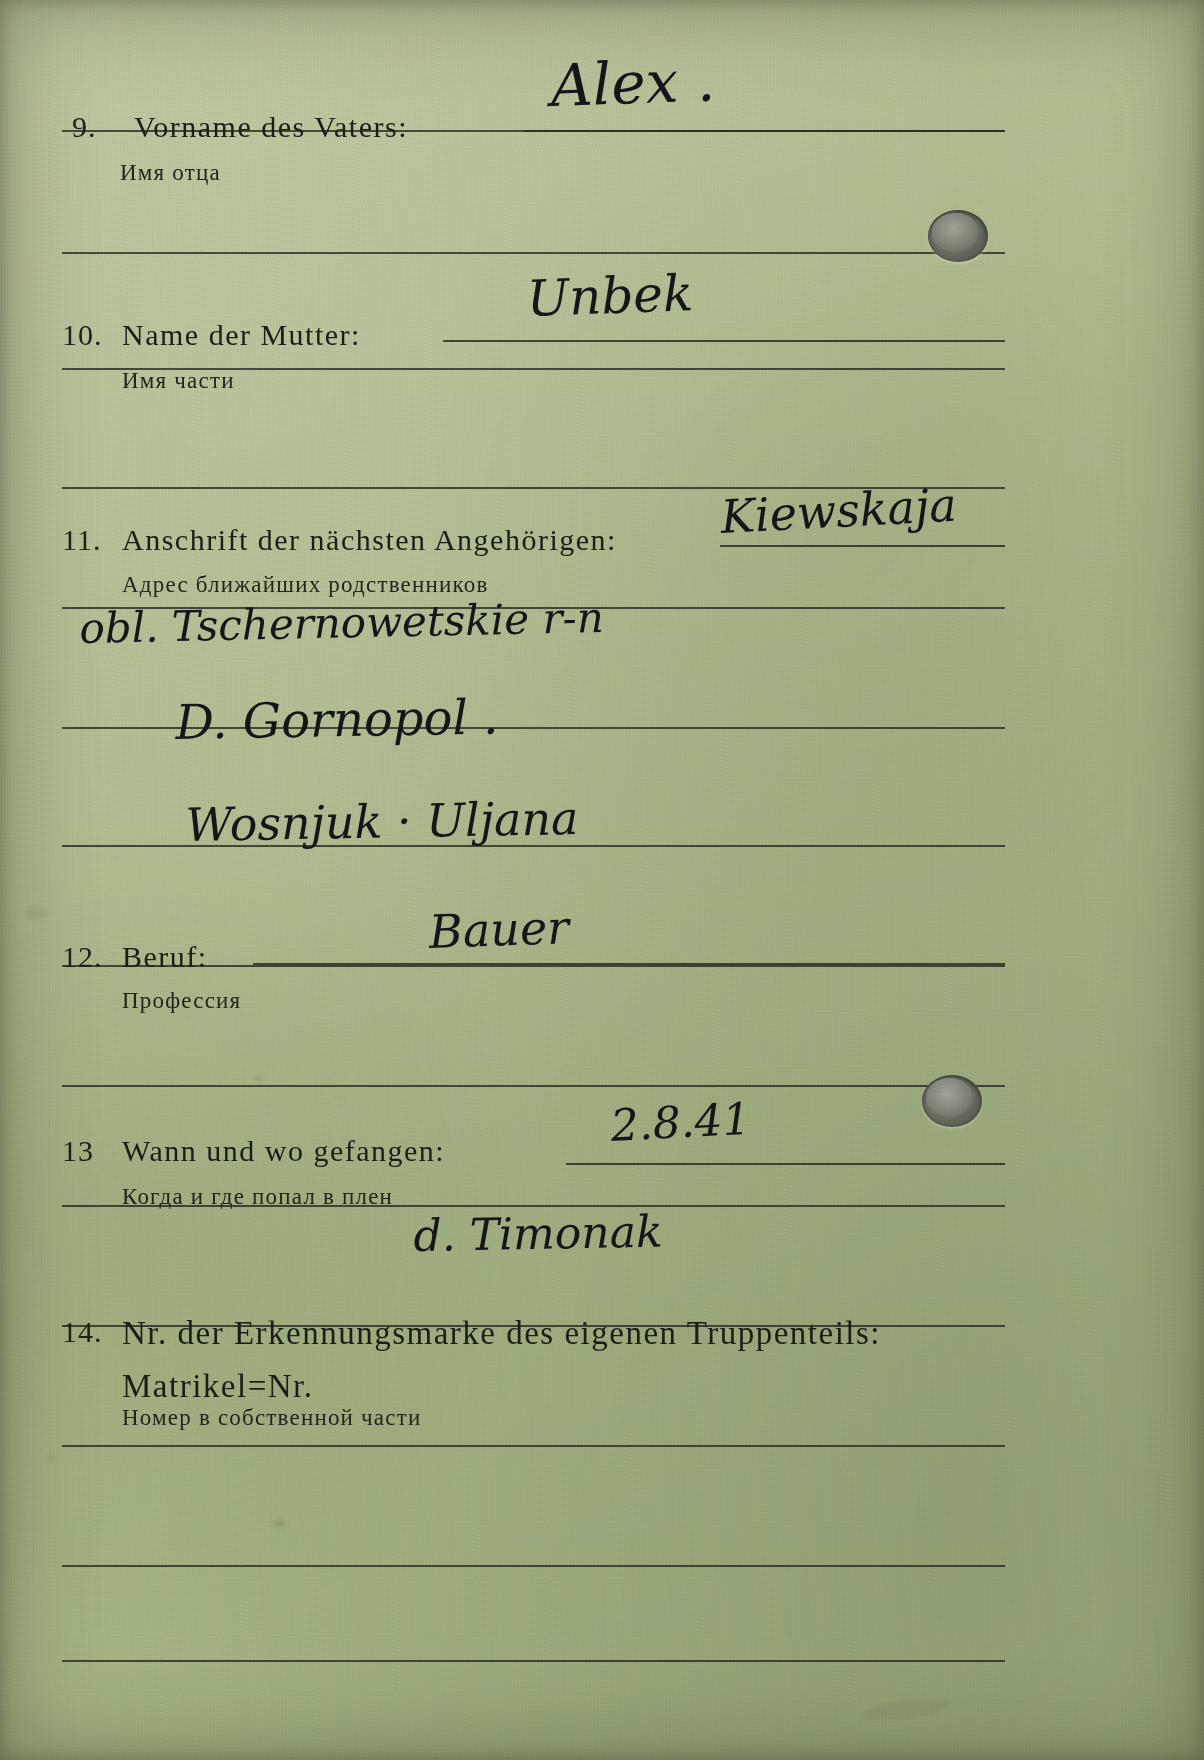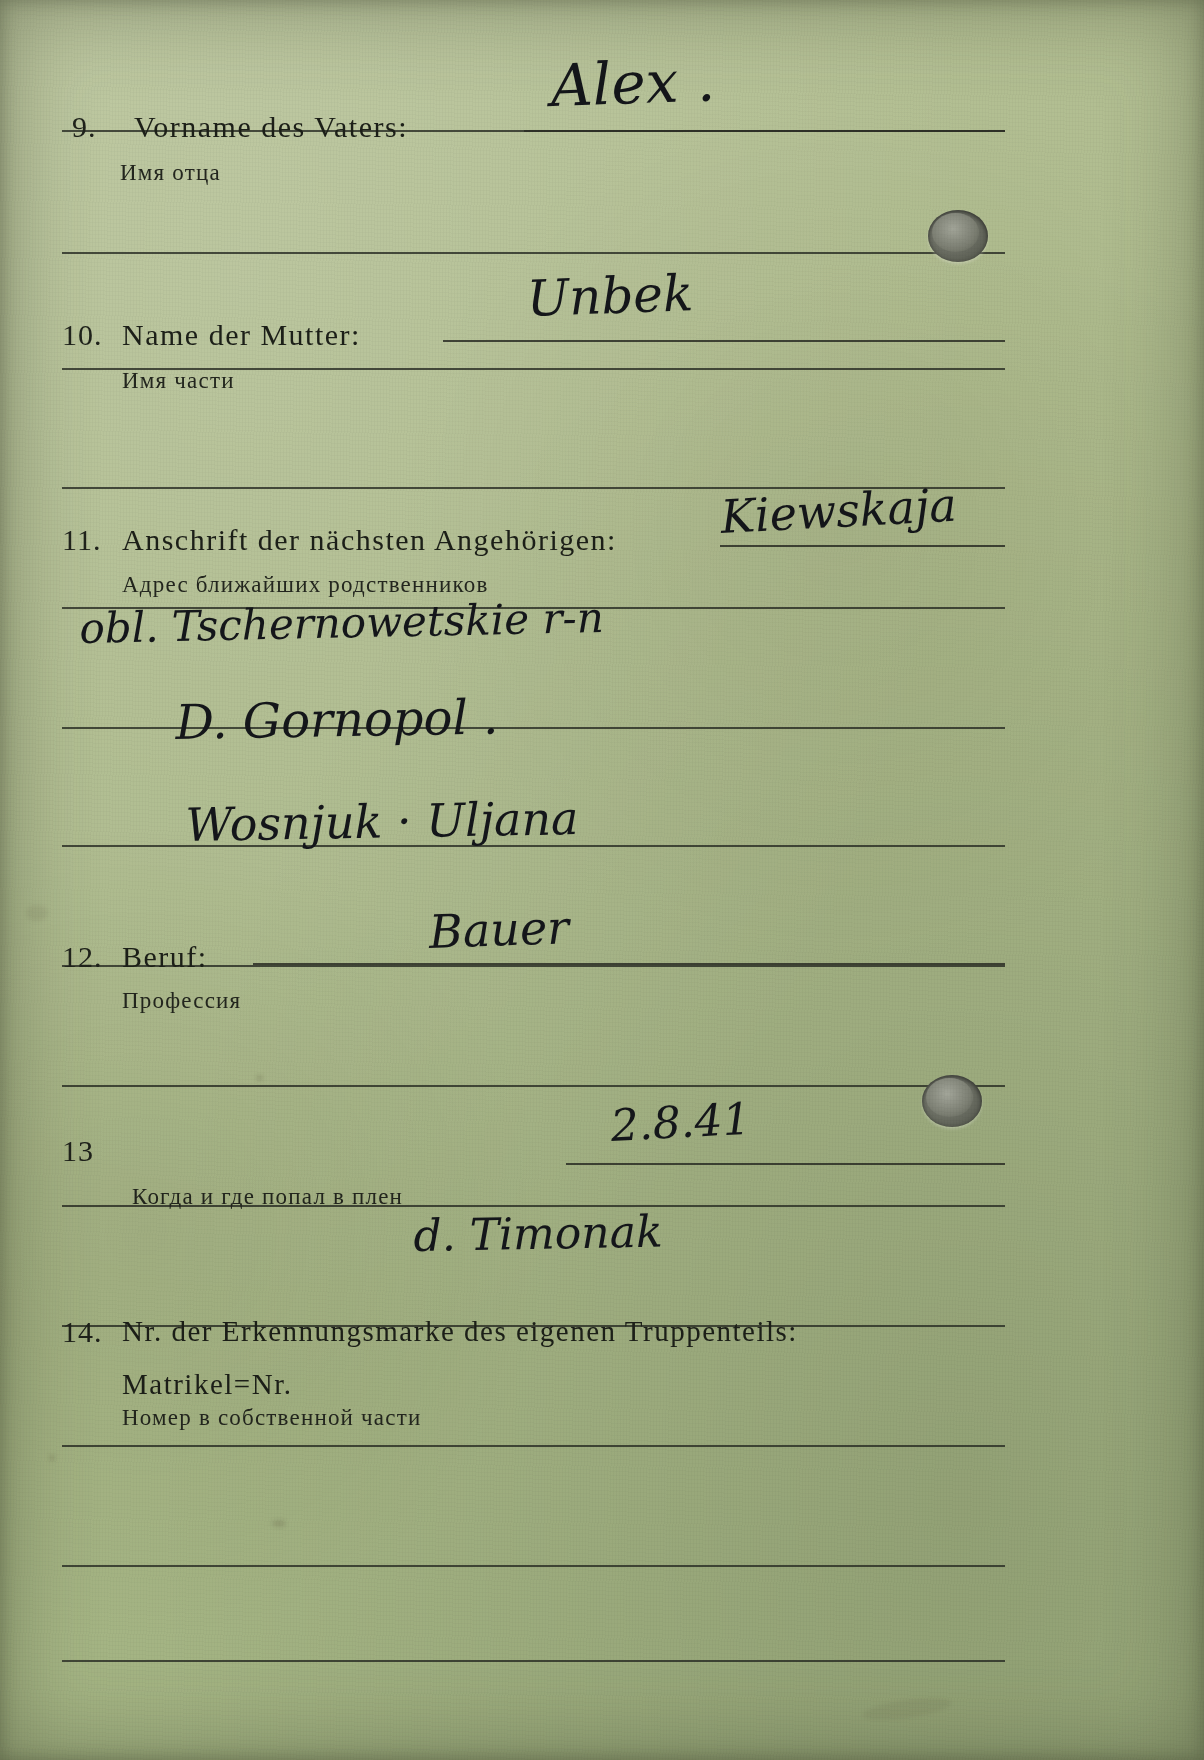--- a/index.html
+++ b/index.html
@@ -57,21 +57,21 @@
     position: absolute;
     white-space: nowrap;
   }
   .de {
     font-family: "Liberation Serif", serif;
     font-size: 30px;
     letter-spacing: 1.5px;
     color: #1c1f18;
   }
   .de.small {
-    font-size: 29px;
+    font-size: 33px;
   }
   .ru {
     font-family: "Liberation Serif", serif;
     font-size: 23px;
     letter-spacing: 1.2px;
     color: #23261e;
   }
   .num {
     font-family: "Liberation Serif", serif;
     font-size: 30px;
@@ -151,21 +151,22 @@
   <div class="hw" style="left:176px; top:694px; font-size:48px; transform:rotate(-1deg);">D. Gornopol .</div>
   <div class="hw" style="left:186px; top:798px; font-size:46px; transform:rotate(-1deg);">Wosnjuk · Uljana</div>
 
   <div class="lbl num" style="left:62px; top:940px;">12.</div>
   <div class="lbl de" style="left:122px; top:940px;">Beruf:</div>
   <div class="lbl ru" style="left:122px; top:988px;">Профессия</div>
   <div class="fieldrule" style="left:253px; top:963px; width:752px;"></div>
   <div class="hw" style="left:430px; top:905px; font-size:46px; transform:rotate(-2deg);">Bauer</div>
 
   <div class="lbl num" style="left:62px; top:1134px;">13</div>
-  <div class="lbl ru" style="left:122px; top:1184px;margin-left:10px;">Когда и где попал в плен</div>
+  <div class="lbl de" style="left:122px; top:1134px;">Wann und wo gefangen:</div>
+  <div class="lbl ru" style="left:122px; top:1184px;">Когда и где попал в плен</div>
   <div class="fieldrule" style="left:566px; top:1163px; width:439px;"></div>
   <div class="hw" style="left:612px; top:1100px; font-size:44px; transform:rotate(-3deg);">2.8.41</div>
   <div class="hw" style="left:414px; top:1210px; font-size:44px; transform:rotate(-1deg);">d. Timonak</div>
 
   <div class="lbl num" style="left:62px; top:1315px;">14.</div>
   <div class="lbl de small" style="left:122px; top:1315px;">Nr. der Erkennungsmarke des eigenen Truppenteils:</div>
   <div class="lbl de small" style="left:122px; top:1358px;margin-top:10px;">Matrikel=Nr.</div>
   <div class="lbl ru" style="left:122px; top:1405px;text-align:center;">Номер в собственной части</div>
 
   <div class="hole" style="left:928px; top:210px;"></div>

